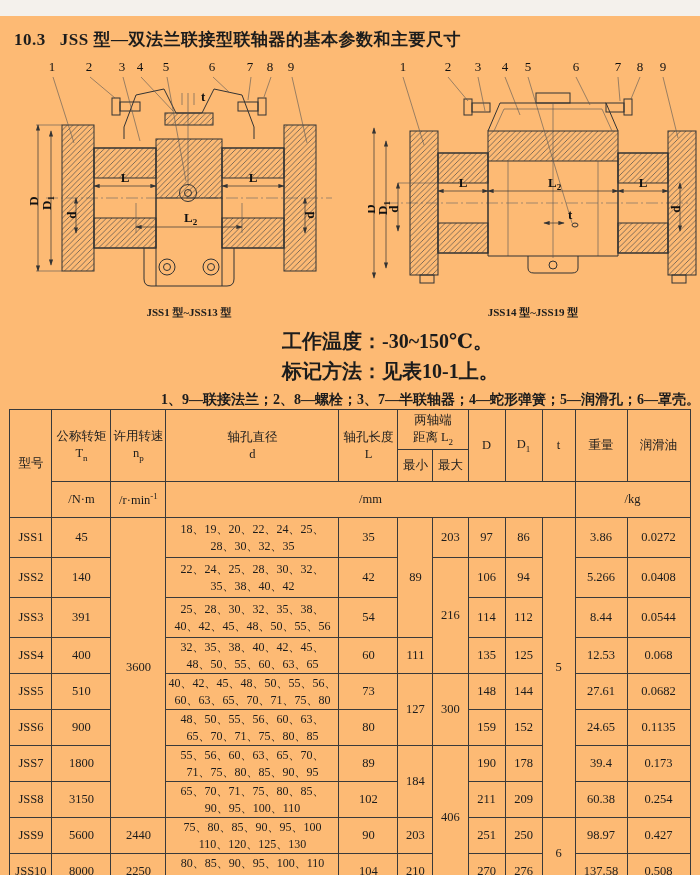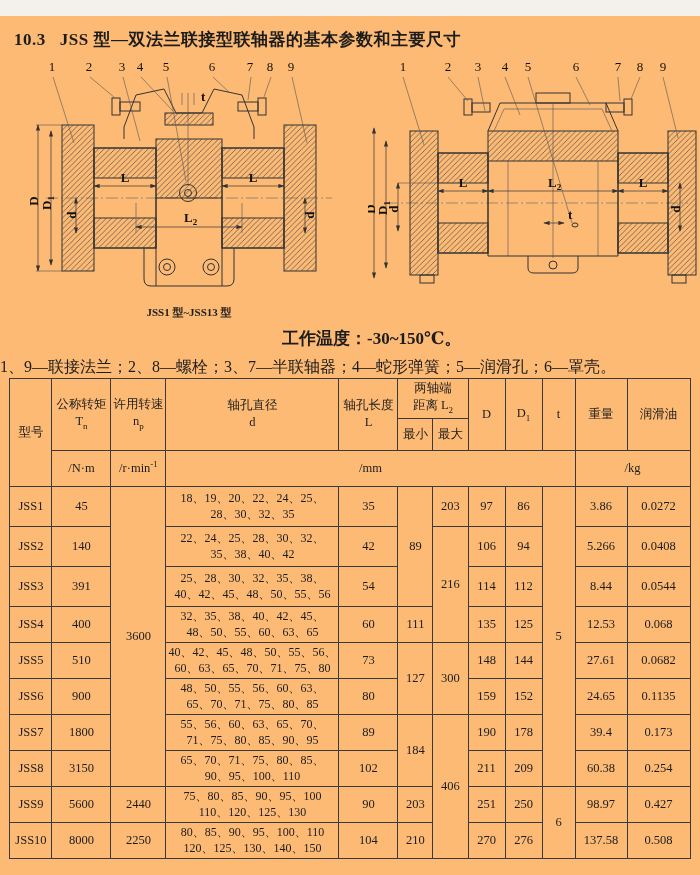--- a/index.html
+++ b/index.html
@@ -5,22 +5,22 @@
   html,body{margin:0;padding:0;}
   body{background:#f4f1ec;font-family:"Liberation Serif","DejaVu Serif",serif;color:#1c1c1c;}
   .page{position:relative;width:700px;height:875px;background:#fdba74;overflow:hidden;margin-top:16px;}
   .title-row{padding:12px 0 0 14px;font-size:17px;font-weight:bold;letter-spacing:.5px;}
   .title-row .sec{margin-right:14px;}
   .figures{display:flex;margin-top:2px;}
   .figures figure{margin:0;width:330px;}
   .figures figure:first-child{margin-left:24px;}
   .figures figure:last-child{margin-left:14px;}
   figcaption{text-align:center;font-weight:bold;font-size:11px;margin-top:0;}
-  .notes{margin:6px 0 0 282px;font-size:17px;font-weight:bold;line-height:1.5;}
-  .legend{text-align:left;font-size:16px;font-weight:normal;margin-top:5px;}
+  .notes{margin:6px 0 0 282px;font-size:20px;font-weight:bold;line-height:1.5;}
+  .legend{text-align:right;font-size:14px;font-weight:bold;margin-top:5px;}
   .table-label{font-size:13.5px;margin:4px 0 2px 10px;}
   table{border-collapse:collapse;table-layout:fixed;width:680px;margin:0 auto;font-size:12.5px;}
   th,td{border:1px solid #3a3a3a;text-align:center;vertical-align:middle;padding:0 2px;font-weight:normal;}
   thead th{line-height:1.35;}
   .d-col{font-size:12px;white-space:pre-line;line-height:1.35;}
   .h40{height:40px}.h32{height:32px}.h36{height:36px}.hb40{height:40px}.hb36{height:36px}
   sub{font-size:9px;}
   sup{font-size:9px;}
   
   .ln{fill:none;stroke:#333;stroke-width:1;}
@@ -193,25 +193,27 @@
           <text class="dim" x="3" y="160" text-anchor="middle" transform="rotate(-90 3 156)">D</text>
           <text class="dim" x="15" y="159" text-anchor="middle" transform="rotate(-90 15 155)"><tspan>D</tspan><tspan class="subs" dy="3">1</tspan></text>
           <text class="dim" x="26" y="160" text-anchor="middle" transform="rotate(-90 26 156)">d</text>
           <text class="dim" x="308" y="160" text-anchor="middle" transform="rotate(-90 308 156)">d</text>
           <text class="dim" x="95" y="134" text-anchor="middle">L</text>
           <text class="dim" x="275" y="134" text-anchor="middle">L</text>
           <text class="dim" x="180" y="134"><tspan>L</tspan><tspan class="subs" dy="3">2</tspan></text>
           <text class="dim" x="200" y="166">t</text>
         </g>
       </svg>
+      <figcaption>JSS14 型~JSS19 型</figcaption>
     </figure>
   </div>
 
   <div class="notes">
     <div>工作温度：-30~150℃。</div>
+    <div>标记方法：见表10-1上。</div>
   </div>
 
   <div class="legend">1、9—联接法兰；2、8—螺栓；3、7—半联轴器；4—蛇形弹簧；5—润滑孔；6—罩壳。</div>
 
 
   <table>
     <colgroup>
       <col style="width:42px">
         <col style="width:59px">
         <col style="width:55px">

